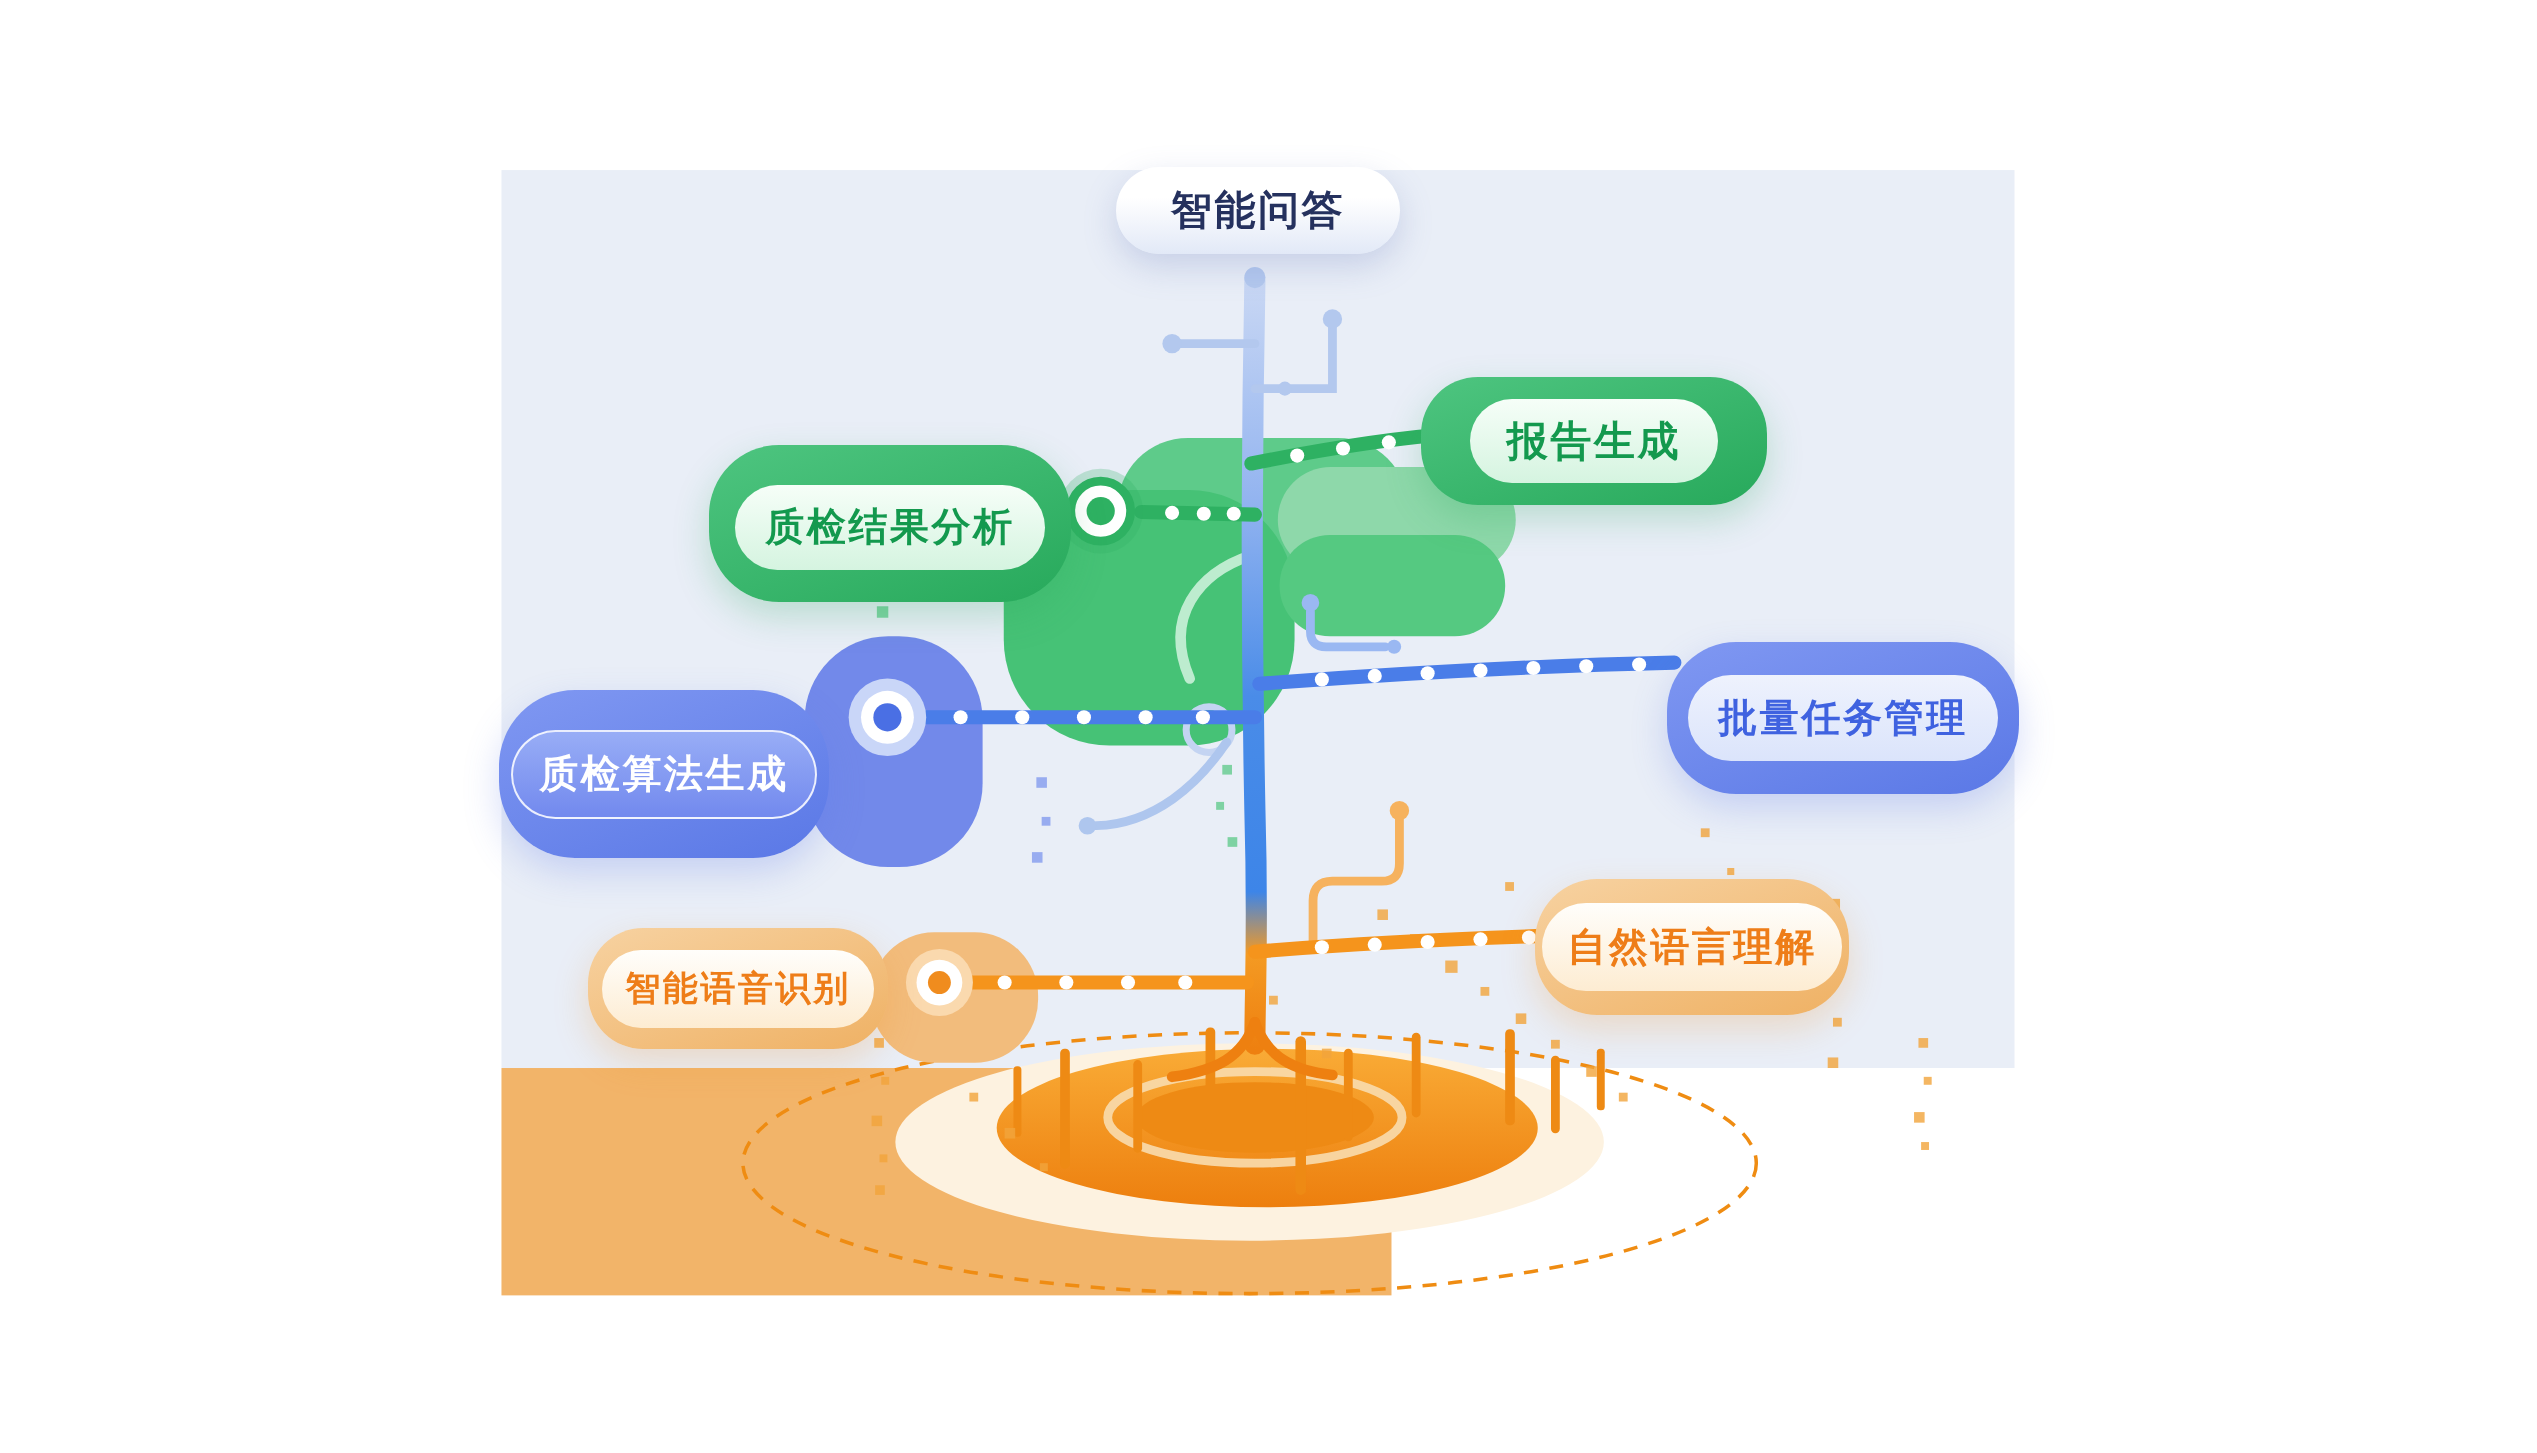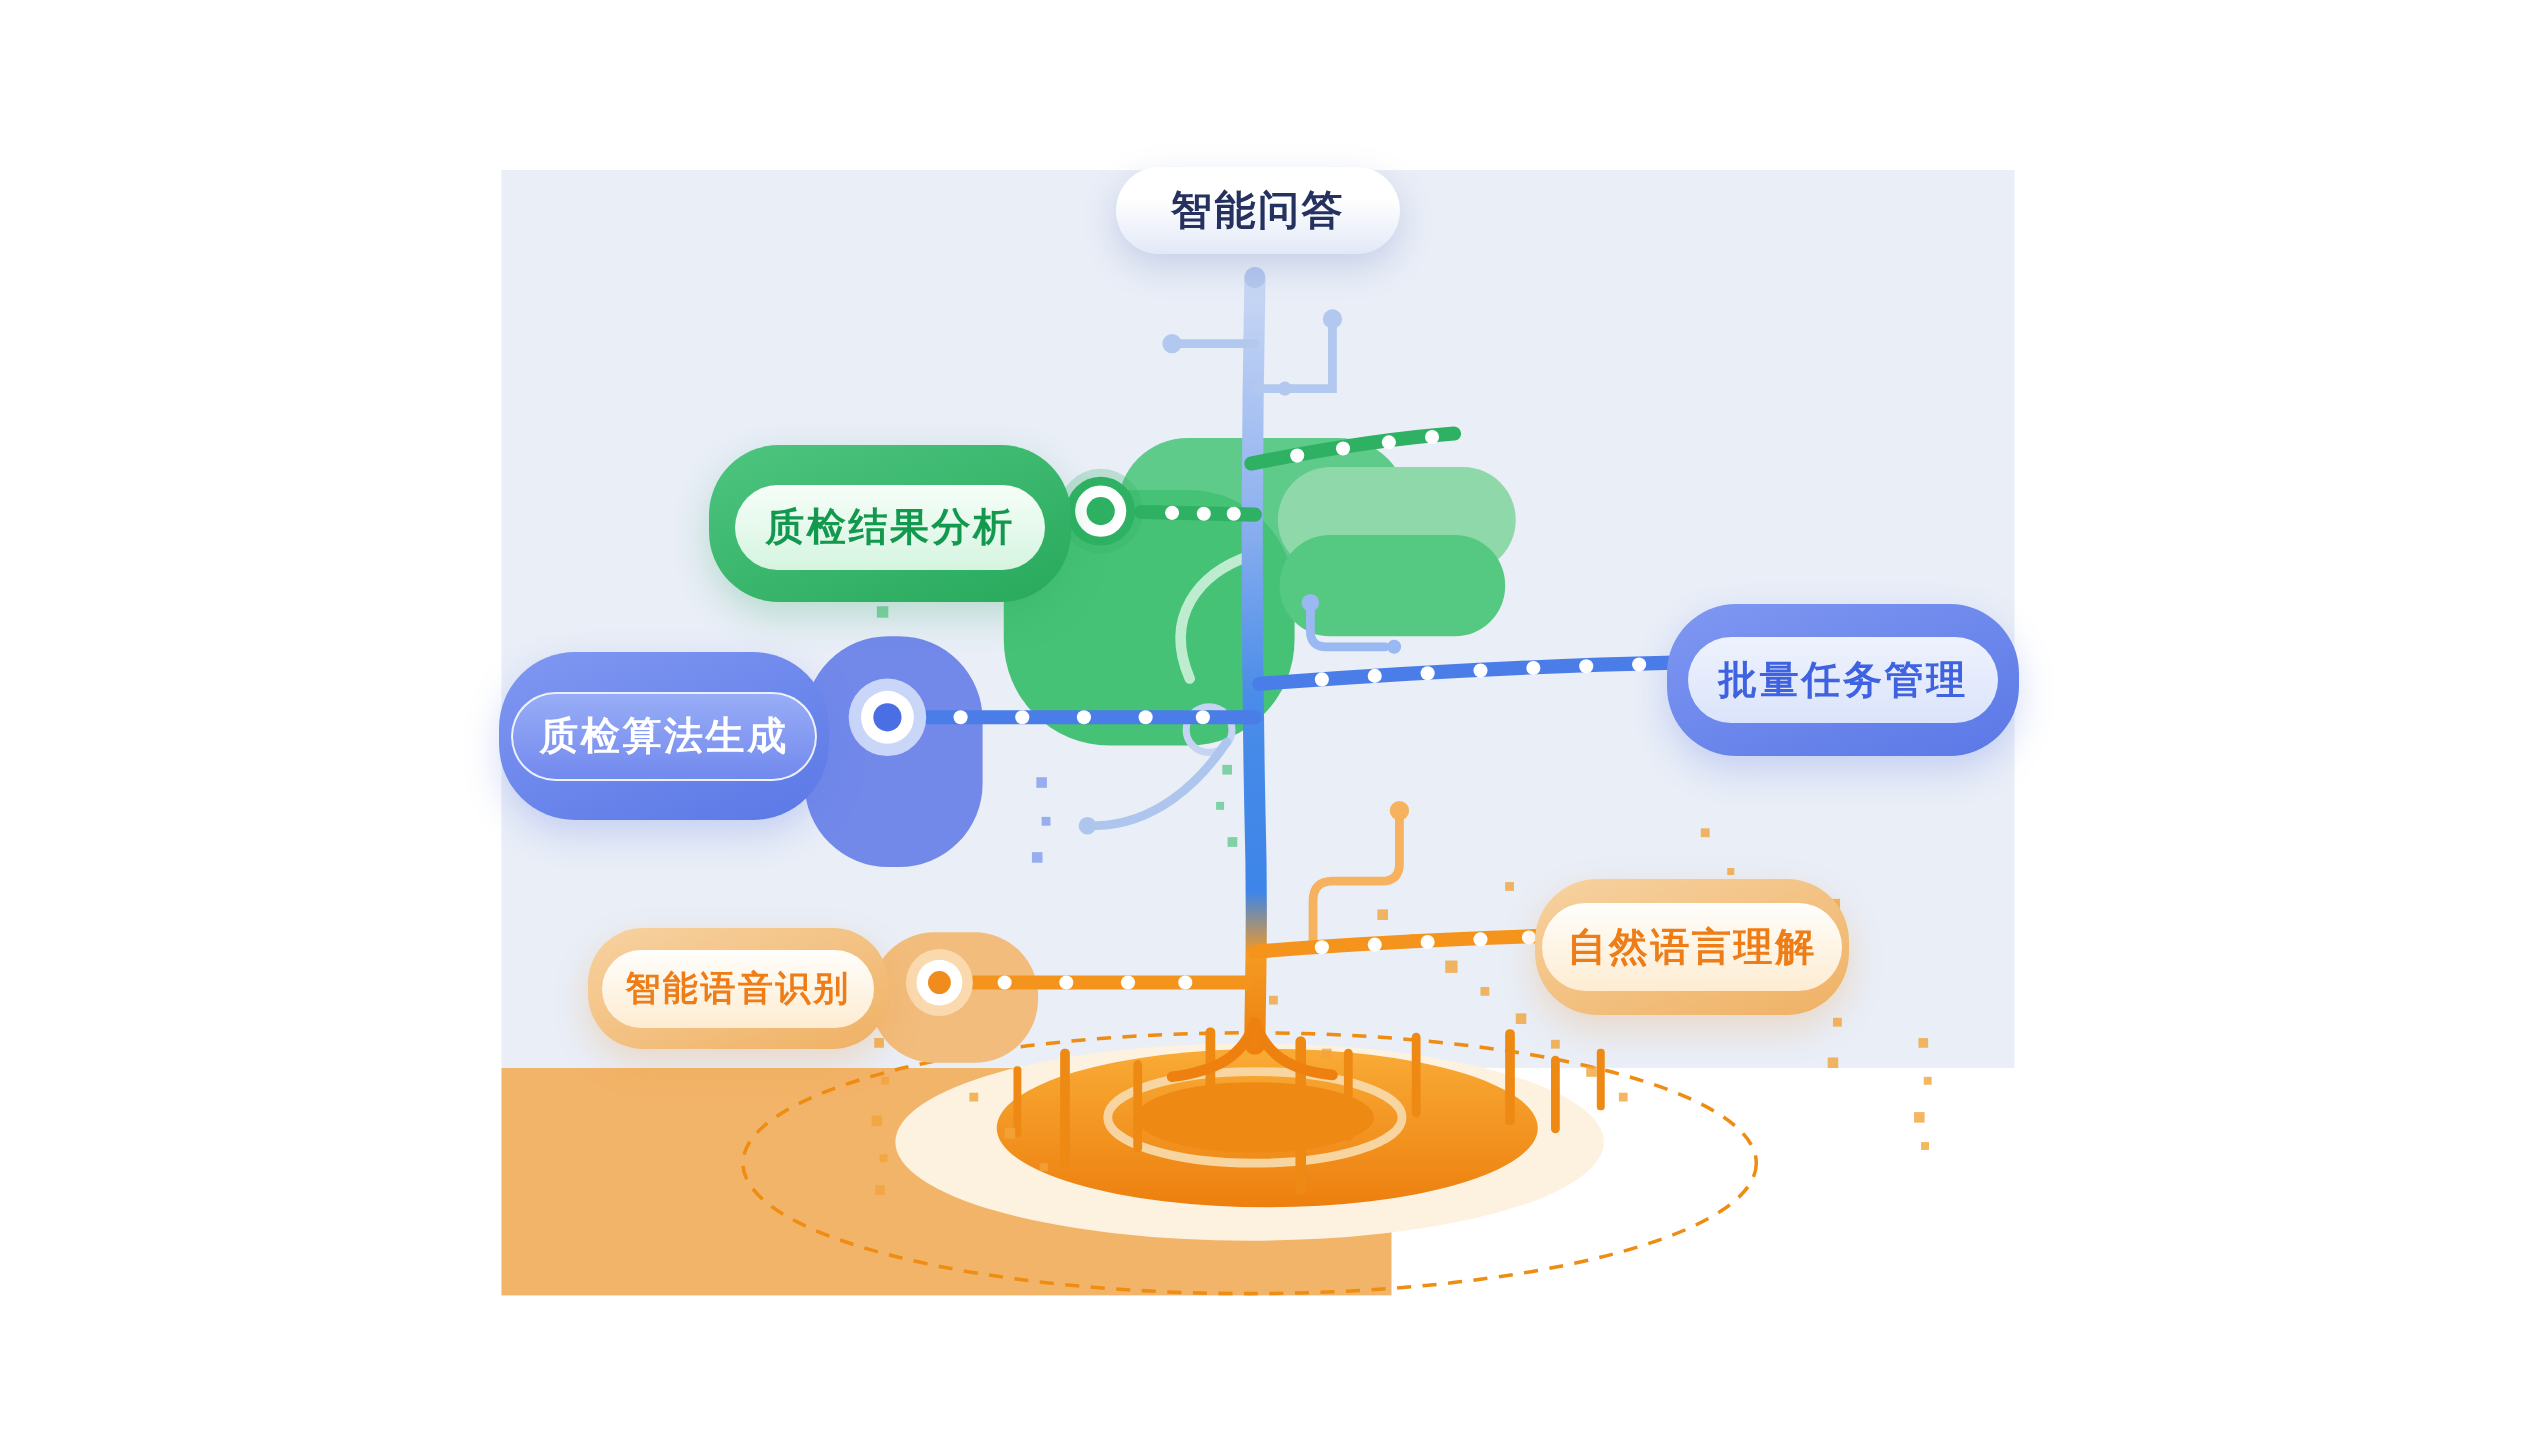--- a/index.html
+++ b/index.html
@@ -10,21 +10,21 @@
   #canvas{position:absolute;left:0;top:0;width:2538px;height:1454px;}
   #art{position:absolute;left:0;top:0;}
   .node{position:absolute;display:flex;align-items:center;justify-content:center;box-sizing:border-box;}
   .pill{display:flex;align-items:center;justify-content:center;border-radius:880px;font-weight:bold;letter-spacing:2.6px;white-space:nowrap;}
   .plain-pill{
     background:linear-gradient(180deg,#ffffff 35%,#e2e9f7);
     color:#25315e;box-shadow:0 12.3px 33px rgba(110,130,190,.28);
   }
   .green-outer{background:linear-gradient(160deg,#4ec580,#27a95b);box-shadow:0 14px 35px rgba(42,169,91,.25);}
   .green-pill{background:linear-gradient(180deg,#f6fef8,#d5f4e0);color:#13994e;}
-  .blue-outer{background:linear-gradient(160deg,#8098f2,#5a78e6);box-shadow:0 14px 35px rgba(90,120,230,.25);}
+  .blue-outer{background:linear-gradient(160deg,#8098f2,#5a78e6);box-shadow:0 14px 35px rgba(90,120,230,.25);margin-top:38px;}
   .blue-pill{background:linear-gradient(180deg,#eef2fd,#dbe4fb);color:#3f62e0;}
   .algo-pill{background:linear-gradient(180deg,#98adf6,#7289ee);color:#ffffff;border:2.6px solid rgba(255,255,255,.85);}
   .orange-outer{background:linear-gradient(160deg,#f7d2a1,#efb164);box-shadow:0 14px 35px rgba(239,140,30,.22);}
   .orange-pill{background:linear-gradient(180deg,#fffefb,#fdecd2);color:#ee7d18;}
 </style>
 </head>
 <body>
 
 <div id="canvas">
 
@@ -239,20 +239,25 @@
     <circle cx="1458" cy="441" r="8"></circle>
   </g>
 </svg>
 
 <div class="node" style="left:1116px;top:167px;width:284px;height:87px;">
   <div class="pill plain-pill" style="width:100%;height:100%;font-size:41px;">
     <span>智能问答</span>
   </div>
 </div>
 
+<div class="node green-outer" style="left:1421px;top:377px;width:346px;height:128px;border-radius:57px;">
+  <div class="pill green-pill" style="height:84px;padding:0 37px;font-size:41px;">
+    <span>报告生成</span>
+  </div>
+</div>
 
 <div class="node green-outer" style="left:709px;top:445px;width:362px;height:157px;border-radius:70px;">
   <div class="pill green-pill" style="height:85px;padding:0 30px;font-size:39px;margin-top:7px;">
     <span>质检结果分析</span>
   </div>
 </div>
 
 <div class="node blue-outer" style="left:1667px;top:604px;width:352px;height:152px;border-radius:69px;">
   <div class="pill blue-pill" style="height:86px;padding:0 30px;font-size:39px;">
     <span>批量任务管理</span>

